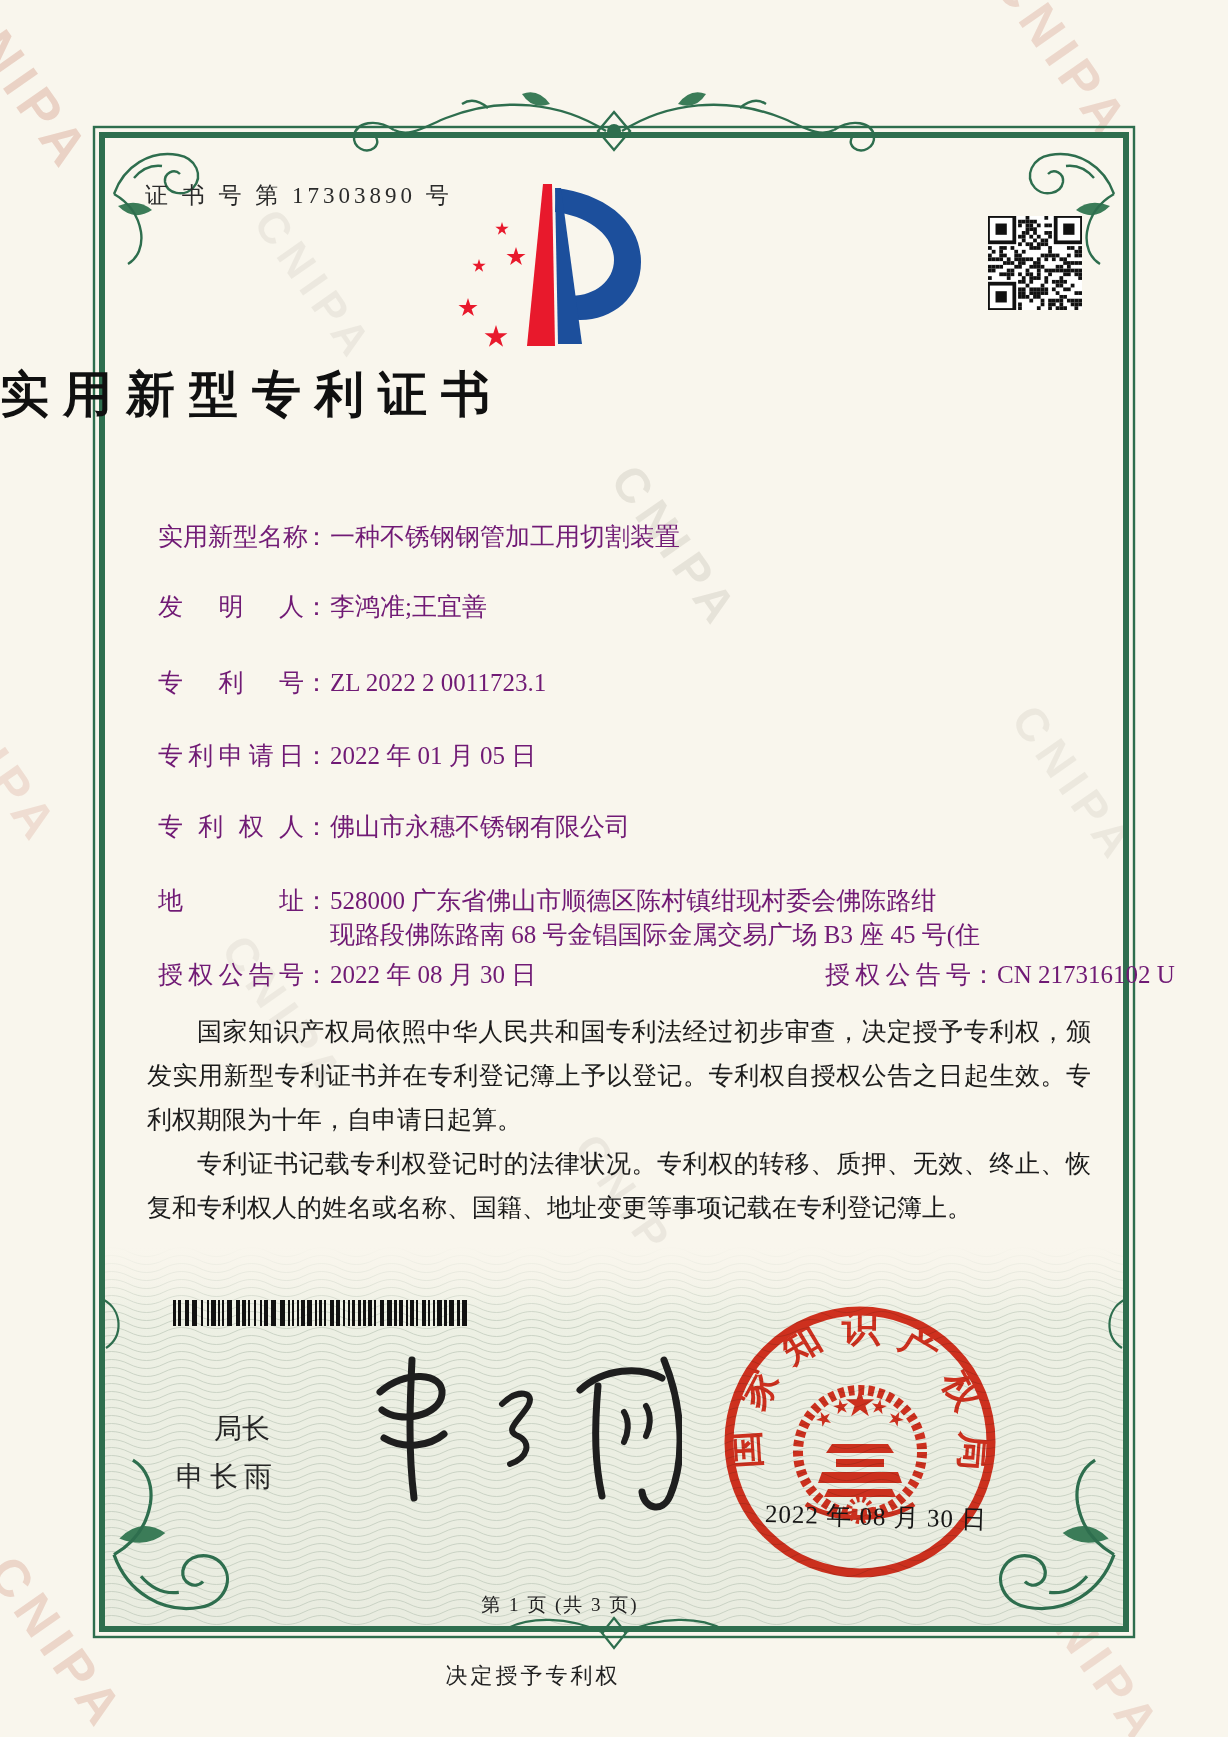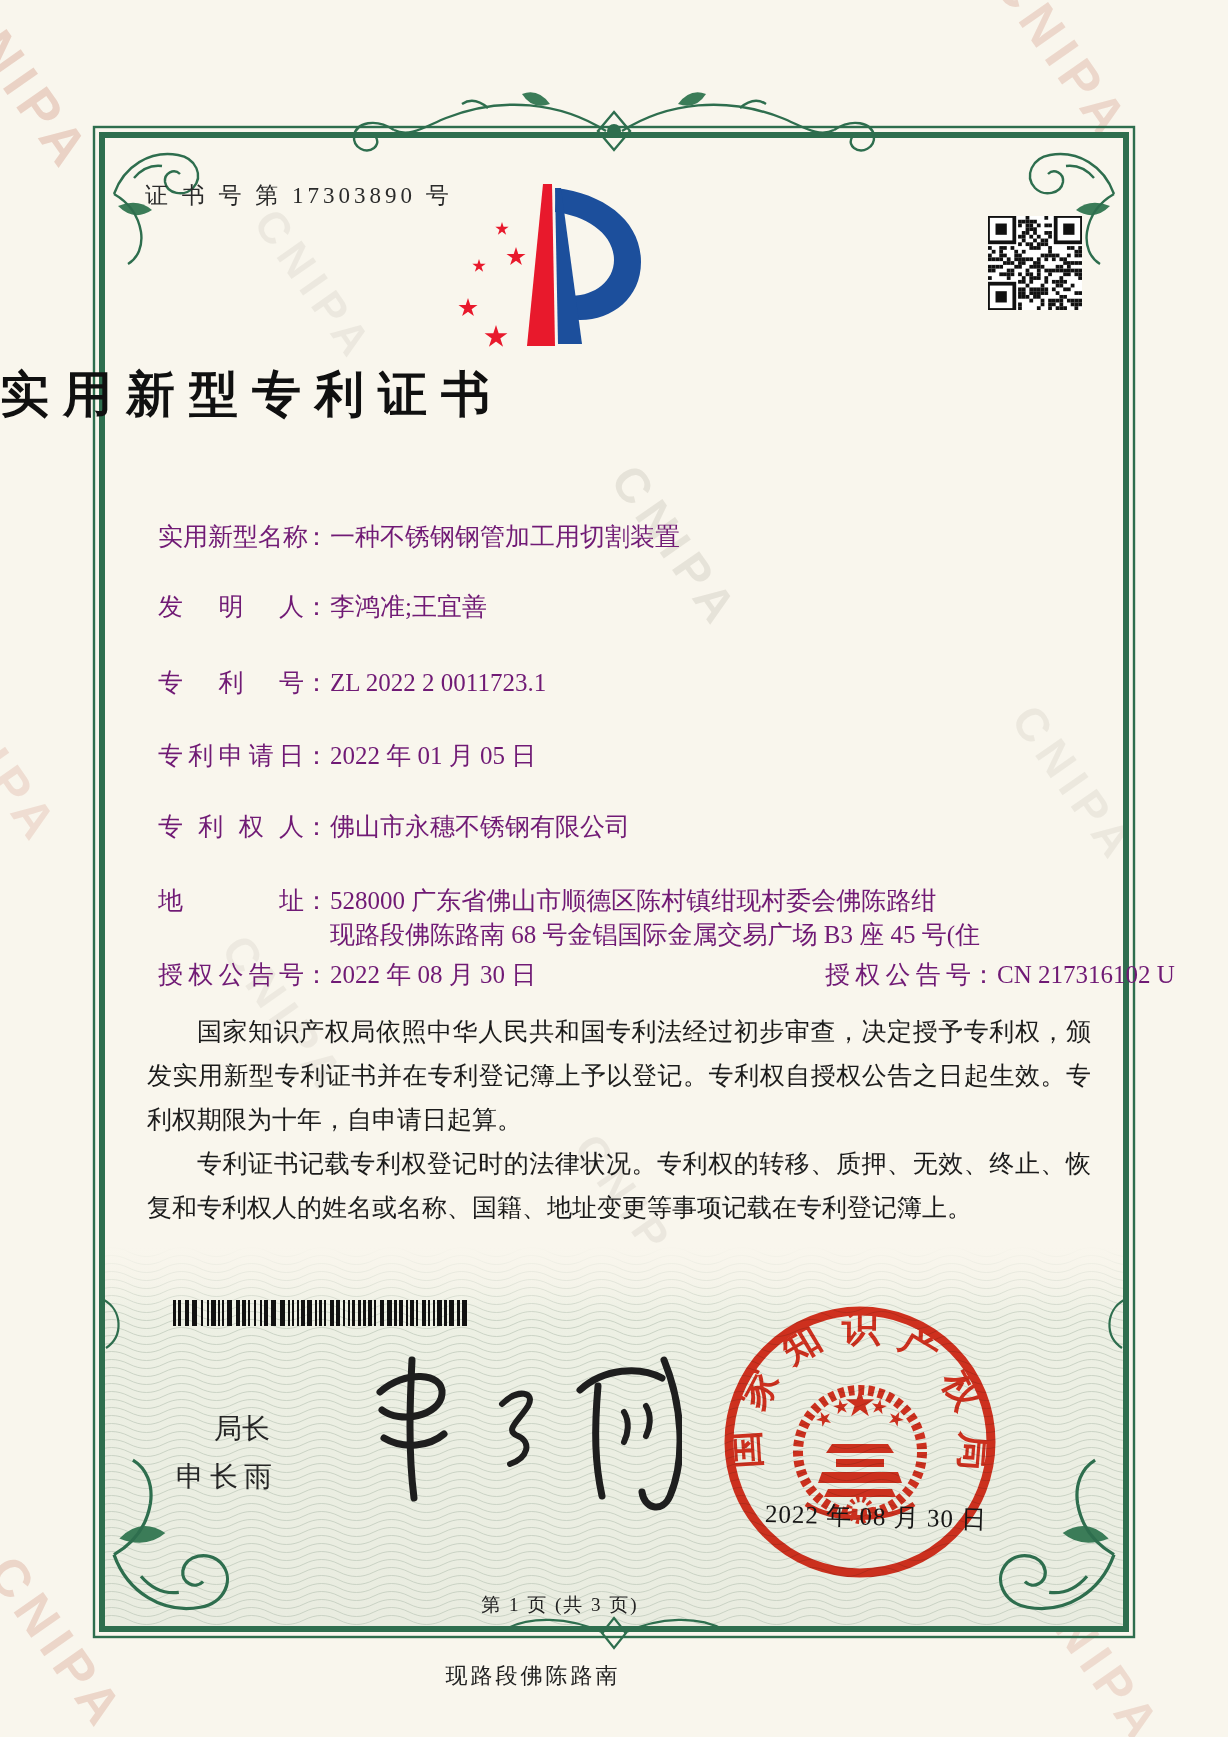--- a/index.html
+++ b/index.html
@@ -515,15 +515,15 @@
         <path d="M102,170 L178,170 L182,181 L98,181 Z"></path>
         <path d="M108,187 L172,187 L176,195 L104,195 Z"></path>
         <circle cx="140" cy="208" r="11" fill="none" stroke="#dd2a18" stroke-width="6" stroke-dasharray="3 3"></circle>
         <path d="M86,202 C112,220 168,220 194,202" fill="none" stroke="#dd2a18" stroke-width="5"></path>
       </g>
     </svg>
   </div>
   <div class="seal-date">2022 年 08 月 30 日</div>
 
   <div class="page-footer">第 1 页 (共 3 页)</div>
-  <div class="cont-note">现路段佛陈路南</div>
+  <div class="cont-note">决定授予专利权</div>
 
 </div>
 
 </body></html>

